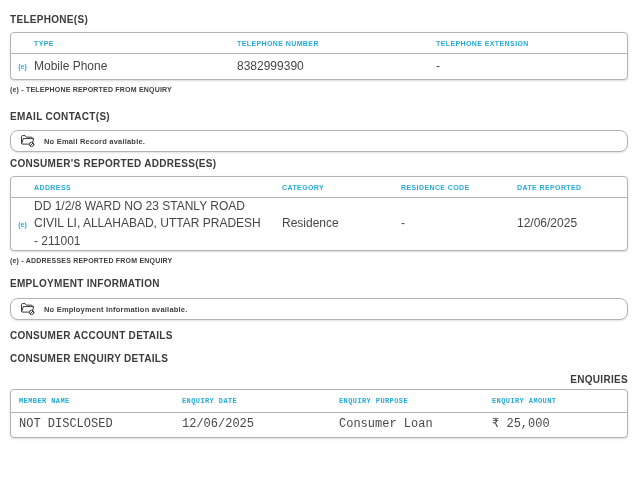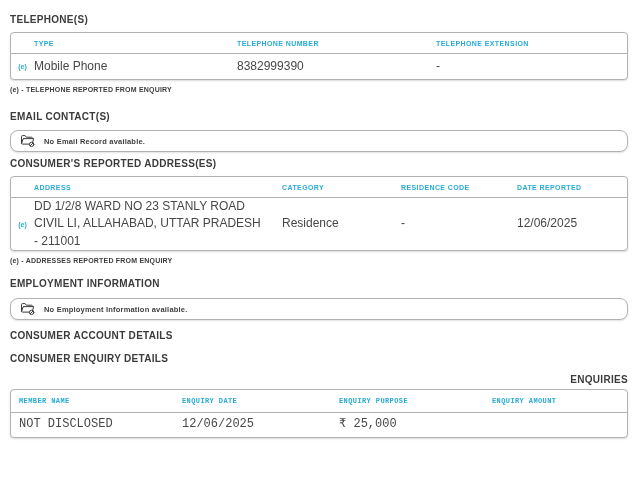--- a/index.html
+++ b/index.html
@@ -168,17 +168,18 @@
   <div class="tbl tbl-enq">
     <div class="tbl-header cols-enq">
       <div class="th">MEMBER NAME</div>
       <div class="th">ENQUIRY DATE</div>
       <div class="th">ENQUIRY PURPOSE</div>
       <div class="th">ENQUIRY AMOUNT</div>
     </div>
     <div class="tbl-row cols-enq">
       <div class="td">NOT DISCLOSED</div>
       <div class="td">12/06/2025</div>
+      <div class="td">Consumer Loan</div>
       <div class="td">₹ 25,000</div>
     </div>
   </div>
 
 </div>
 
 </body></html>

